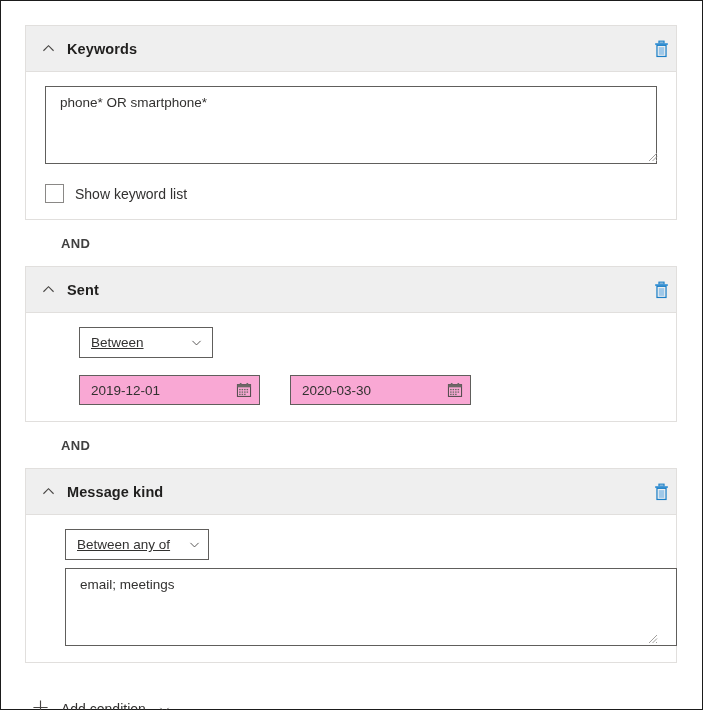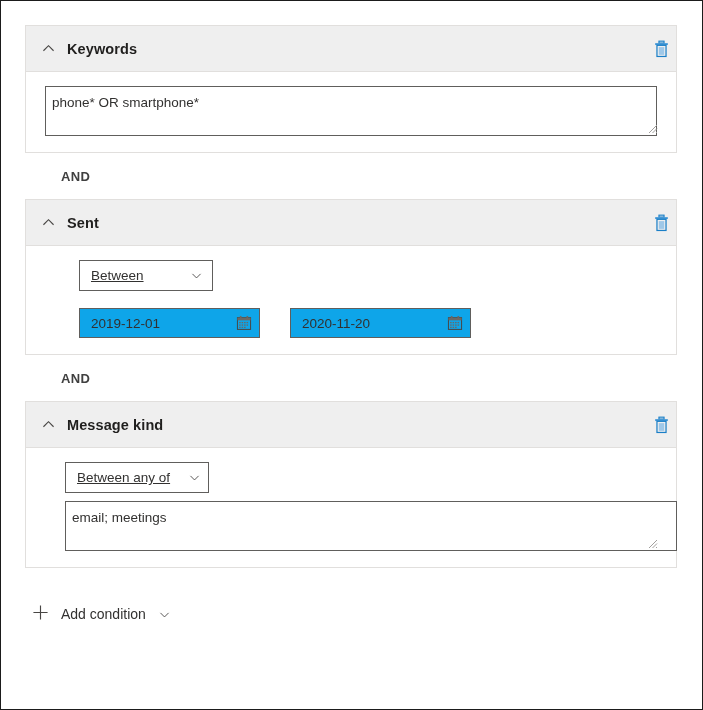--- a/index.html
+++ b/index.html
@@ -53,27 +53,27 @@
     width: 28px; height: 28px;
     display: flex; align-items: center; justify-content: center;
     cursor: pointer;
   }
   .cond-body { padding: 14px 16px 16px 19px; }
 
   
   .ta-wrap { position: relative; }
   .ta {
     width: 612px;
-    height: 50px;
+    height: 78px;
     border: 1px solid #605e5c;
     background: #fff;
     font-family: "Liberation Sans", sans-serif;
     font-size: 13.5px;
     color: #323130;
-    padding: 8px 6px;
+    padding: 8px 14px;
     resize: none;
     outline: none;
     display: block;
   }
   .grip {
     position: absolute;
     right: 2px; bottom: 2px;
     width: 12px; height: 12px;
     pointer-events: none;
   }
@@ -123,21 +123,21 @@
 
   .dd-between { width: 134px; margin-left: 34px; }
   .dd-equals  { width: 144px; margin-left: 20px; }
 
   
   .date-row { display: flex; margin-top: 17px; margin-left: 34px; }
   .date-field {
     width: 181px;
     height: 30px;
     border: 1px solid #605e5c;
-    background: #0ea5e9;
+    background: #f9a8d4;
     display: flex;
     align-items: center;
     padding: 0 7px 0 11px;
     font-size: 13.5px;
     color: #323130;
     cursor: text;
   }
   .date-field + .date-field { margin-left: 30px; }
   .cal-ico { margin-left: auto; display: flex; }
 
@@ -180,20 +180,24 @@
             <rect x="6.1" y="7.5" width="5.8" height="8.2" fill="#9fc8e8"></rect>
           </svg>
         </span>
       </div>
       <div class="cond-body">
         <div class="ta-wrap">
           <textarea class="ta" placeholder="" style="">phone* OR smartphone*</textarea>
           <svg class="grip" viewBox="0 0 12 12">
             <path d="M11 3 L3 11 M11 6.5 L6.5 11 M11 10 L10 11" stroke="#a19f9d" stroke-width="1" fill="none"></path>
           </svg>
+        </div>
+        <div class="cb-row">
+          <span class="cb-box"></span>
+          <span class="cb-label">Show keyword list</span>
         </div>
       </div>
     </div>
 
     <div class="and-sep">AND</div>
 
     <div class="cond-card">
       <div class="cond-header">
         <span class="chev-btn">
           <svg width="15" height="15" viewBox="0 0 16 16" aria-hidden="true">
@@ -239,21 +243,21 @@
                   <rect x="9.1" y="10.6" width="1.7" height="1.5"></rect>
                     <rect x="11.9" y="10.6" width="1.7" height="1.5"></rect>
                   <rect x="3.5" y="13.2" width="1.7" height="1.5"></rect>
                     <rect x="6.3" y="13.2" width="1.7" height="1.5"></rect>
                   <rect x="9.1" y="13.2" width="1.7" height="1.5"></rect>
                 </g>
               </svg>
             </span>
           </div>
           <div class="date-field">
-            <span>2020-11-20</span>
+            <span>2020-03-30</span>
             <span class="cal-ico">
               <svg width="16" height="16" viewBox="0 0 18 18" aria-hidden="true">
                 <rect x="1.6" y="3.0" width="14.8" height="13.2" fill="none" stroke="#484644" stroke-width="1.1"></rect>
                 <rect x="1.6" y="3.0" width="14.8" height="3.0" fill="#6b6966"></rect>
                 <rect x="4.3" y="1.1" width="1.9" height="2.2" fill="#6b6966"></rect>
                 <rect x="11.8" y="1.1" width="1.9" height="2.2" fill="#6b6966"></rect>
                 <g fill="#6b6966">
                   <rect x="3.5" y="7.8" width="1.7" height="1.5"></rect>
                     <rect x="6.3" y="7.8" width="1.7" height="1.5"></rect>
                   <rect x="9.1" y="7.8" width="1.7" height="1.5"></rect>

